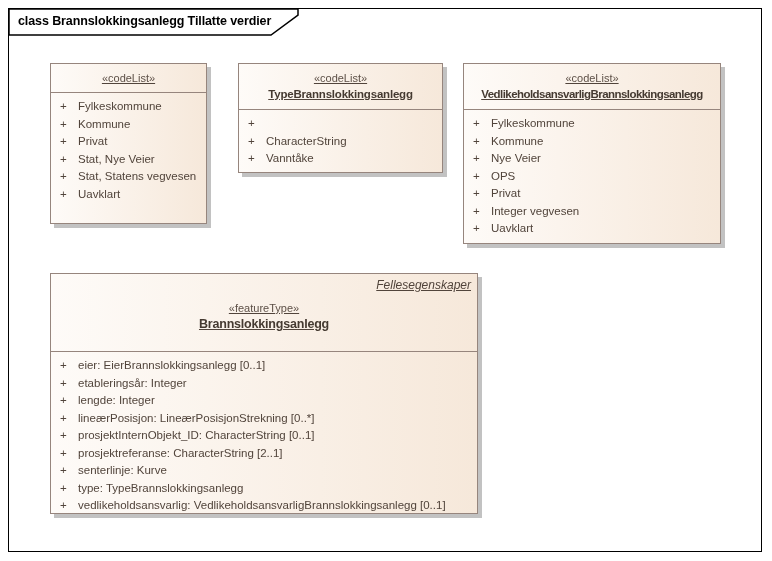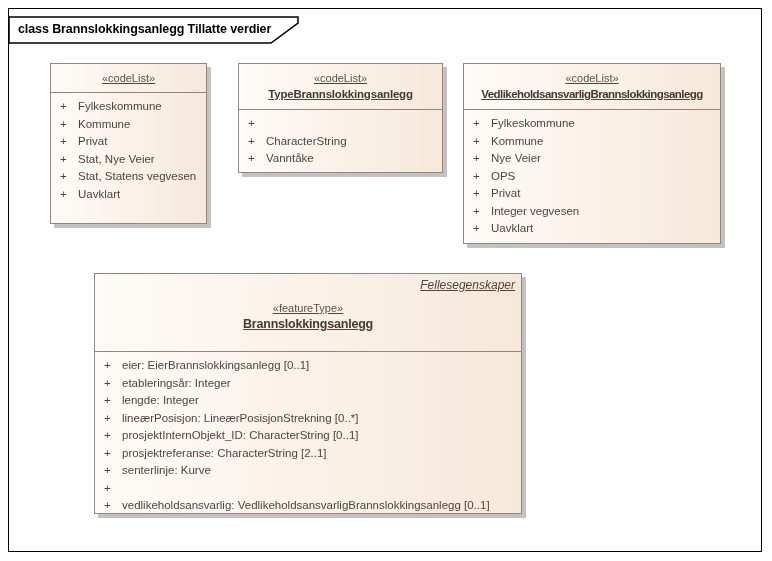--- a/index.html
+++ b/index.html
@@ -5,21 +5,21 @@
   html,body { margin:0; padding:0; background:#fff; }
   .canvas {
     position:relative; width:772px; height:561px; background:#ffffff;
     font-family:"Liberation Sans", sans-serif; color:#51443b; overflow:hidden;
   }
   
   .frame {
     position:absolute; left:8px; top:8px; width:754px; height:544px;
     border:1.5px solid #000; box-sizing:border-box; background:transparent;
   }
-  .tab { position:absolute; left:8px; top:16px; width:294px; height:30px; }
+  .tab { position:absolute; left:8px; top:8px; width:294px; height:30px; }
   .tab svg { position:absolute; left:0; top:0; display:block; }
   .tab-title {
     position:absolute; left:10px; top:6px; font-size:12.5px; font-weight:bold;
     color:#000; white-space:nowrap; letter-spacing:-0.1px;
   }
   
   .uml-box {
     position:absolute; box-sizing:border-box;
     border:1px solid #96857d;
     background:linear-gradient(to right, #fefbf8 0%, #f6e8da 100%);
@@ -142,21 +142,21 @@
           <span class="vis">+</span>
           <span class="lab">Integer vegvesen</span>
         </div>
         <div class="row">
           <span class="vis">+</span>
           <span class="lab">Uavklart</span>
         </div>
       </div>
   </div>
 
-  <div class="uml-box" style="left:50px; top:273px; width:428px; height:241px;margin-left:44px;">
+  <div class="uml-box" style="left:50px; top:273px; width:428px; height:241px;">
     <div class="hdr" style="padding-top:0;">
       <div class="pkg-label">Fellesegenskaper</div>
       <div class="feature-hdr-inner">
         <div class="stereo">«featureType»</div>
         <span class="cls-name feature-name">Brannslokkingsanlegg</span>
       </div>
     </div>
     <div class="rows">
         <div class="row">
           <span class="vis">+</span>
@@ -181,20 +181,21 @@
         <div class="row">
           <span class="vis">+</span>
           <span class="lab">prosjektreferanse: CharacterString [2..1]</span>
         </div>
         <div class="row">
           <span class="vis">+</span>
           <span class="lab">senterlinje: Kurve</span>
         </div>
         <div class="row">
           <span class="vis">+</span>
+          <span class="lab">type: TypeBrannslokkingsanlegg</span>
         </div>
         <div class="row">
           <span class="vis">+</span>
           <span class="lab">vedlikeholdsansvarlig: VedlikeholdsansvarligBrannslokkingsanlegg [0..1]</span>
         </div>
       </div>
   </div>
 
 </div>
 

